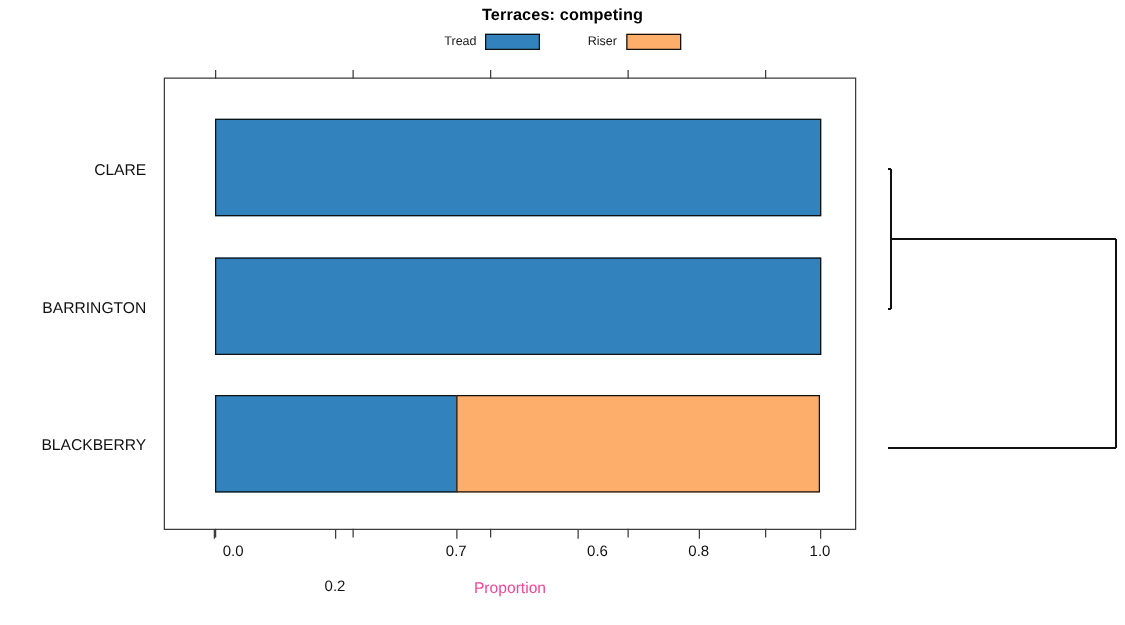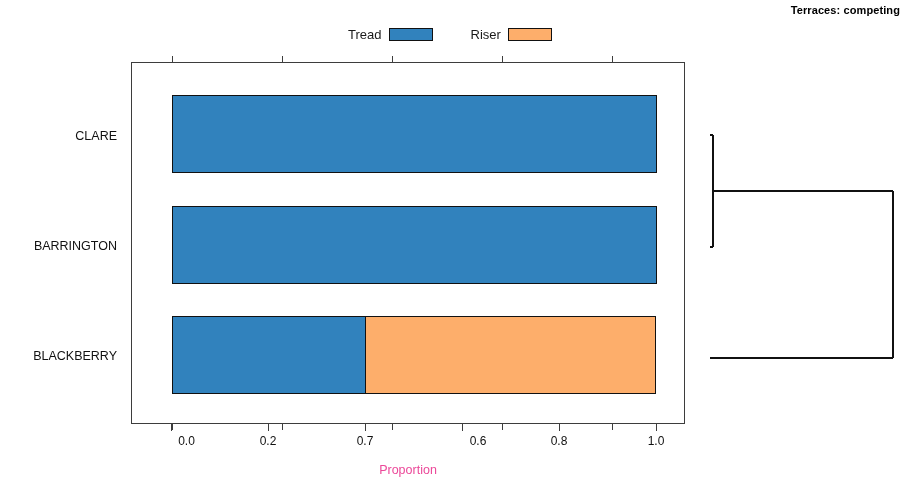--- a/index.html
+++ b/index.html
@@ -18,42 +18,42 @@
     background: #ffffff;
     overflow: hidden;
   }
 
   
   #chart-title {
     position: absolute;
     left: 0;
     top: 4px;
     width: 900px;
-    text-align: right;
-    font-size: 11px;
+    text-align: center;
+    font-size: 13px;
     font-weight: bold;
     letter-spacing: 0.1px;
   }
   #legend {
     position: absolute;
     left: 0;
     top: 27px;
     width: 900px;
     display: flex;
     justify-content: center;
     align-items: center;
     gap: 38px;
   }
   .legend-entry {
     display: flex;
     align-items: center;
     gap: 7px;
   }
   .legend-label {
-    font-size: 13px;
+    font-size: 10px;
     color: #1a1a1a;
   }
   .legend-swatch {
     width: 44px;
     height: 13px;
     border: 1px solid #111111;
     box-sizing: border-box;
   }
 
   
@@ -251,21 +251,21 @@
 
   <div id="x-axis">
     <div class="x-tick" style="left:40px;"></div>
     <div class="x-tick" style="left:137px;"></div>
     <div class="x-tick" style="left:234px;"></div>
     <div class="x-tick" style="left:331px;"></div>
     <div class="x-tick" style="left:428px;"></div>
     <div class="x-tick" style="left:525px;"></div>
 
     <div class="x-tick-label" style="left:40px;padding-left:31px;">0.0</div>
-    <div class="x-tick-label" style="left:137px;">0.2</div>
+    <div class="x-tick-label" style="left:137px;margin-top:28px;">0.2</div>
     <div class="x-tick-label" style="left:234px;">0.7</div>
     <div class="x-tick-label" style="left:331px;padding-left:32px;">0.6</div>
     <div class="x-tick-label" style="left:428px;">0.8</div>
     <div class="x-tick-label" style="left:525px;">1.0</div>
   </div>
 
   <div id="x-axis-title">Proportion</div>
 
   <svg id="dendrogram" viewBox="0 0 215 362" preserveAspectRatio="none">
     <g fill="none" stroke="#111111" stroke-width="1.6" shape-rendering="crispEdges">

